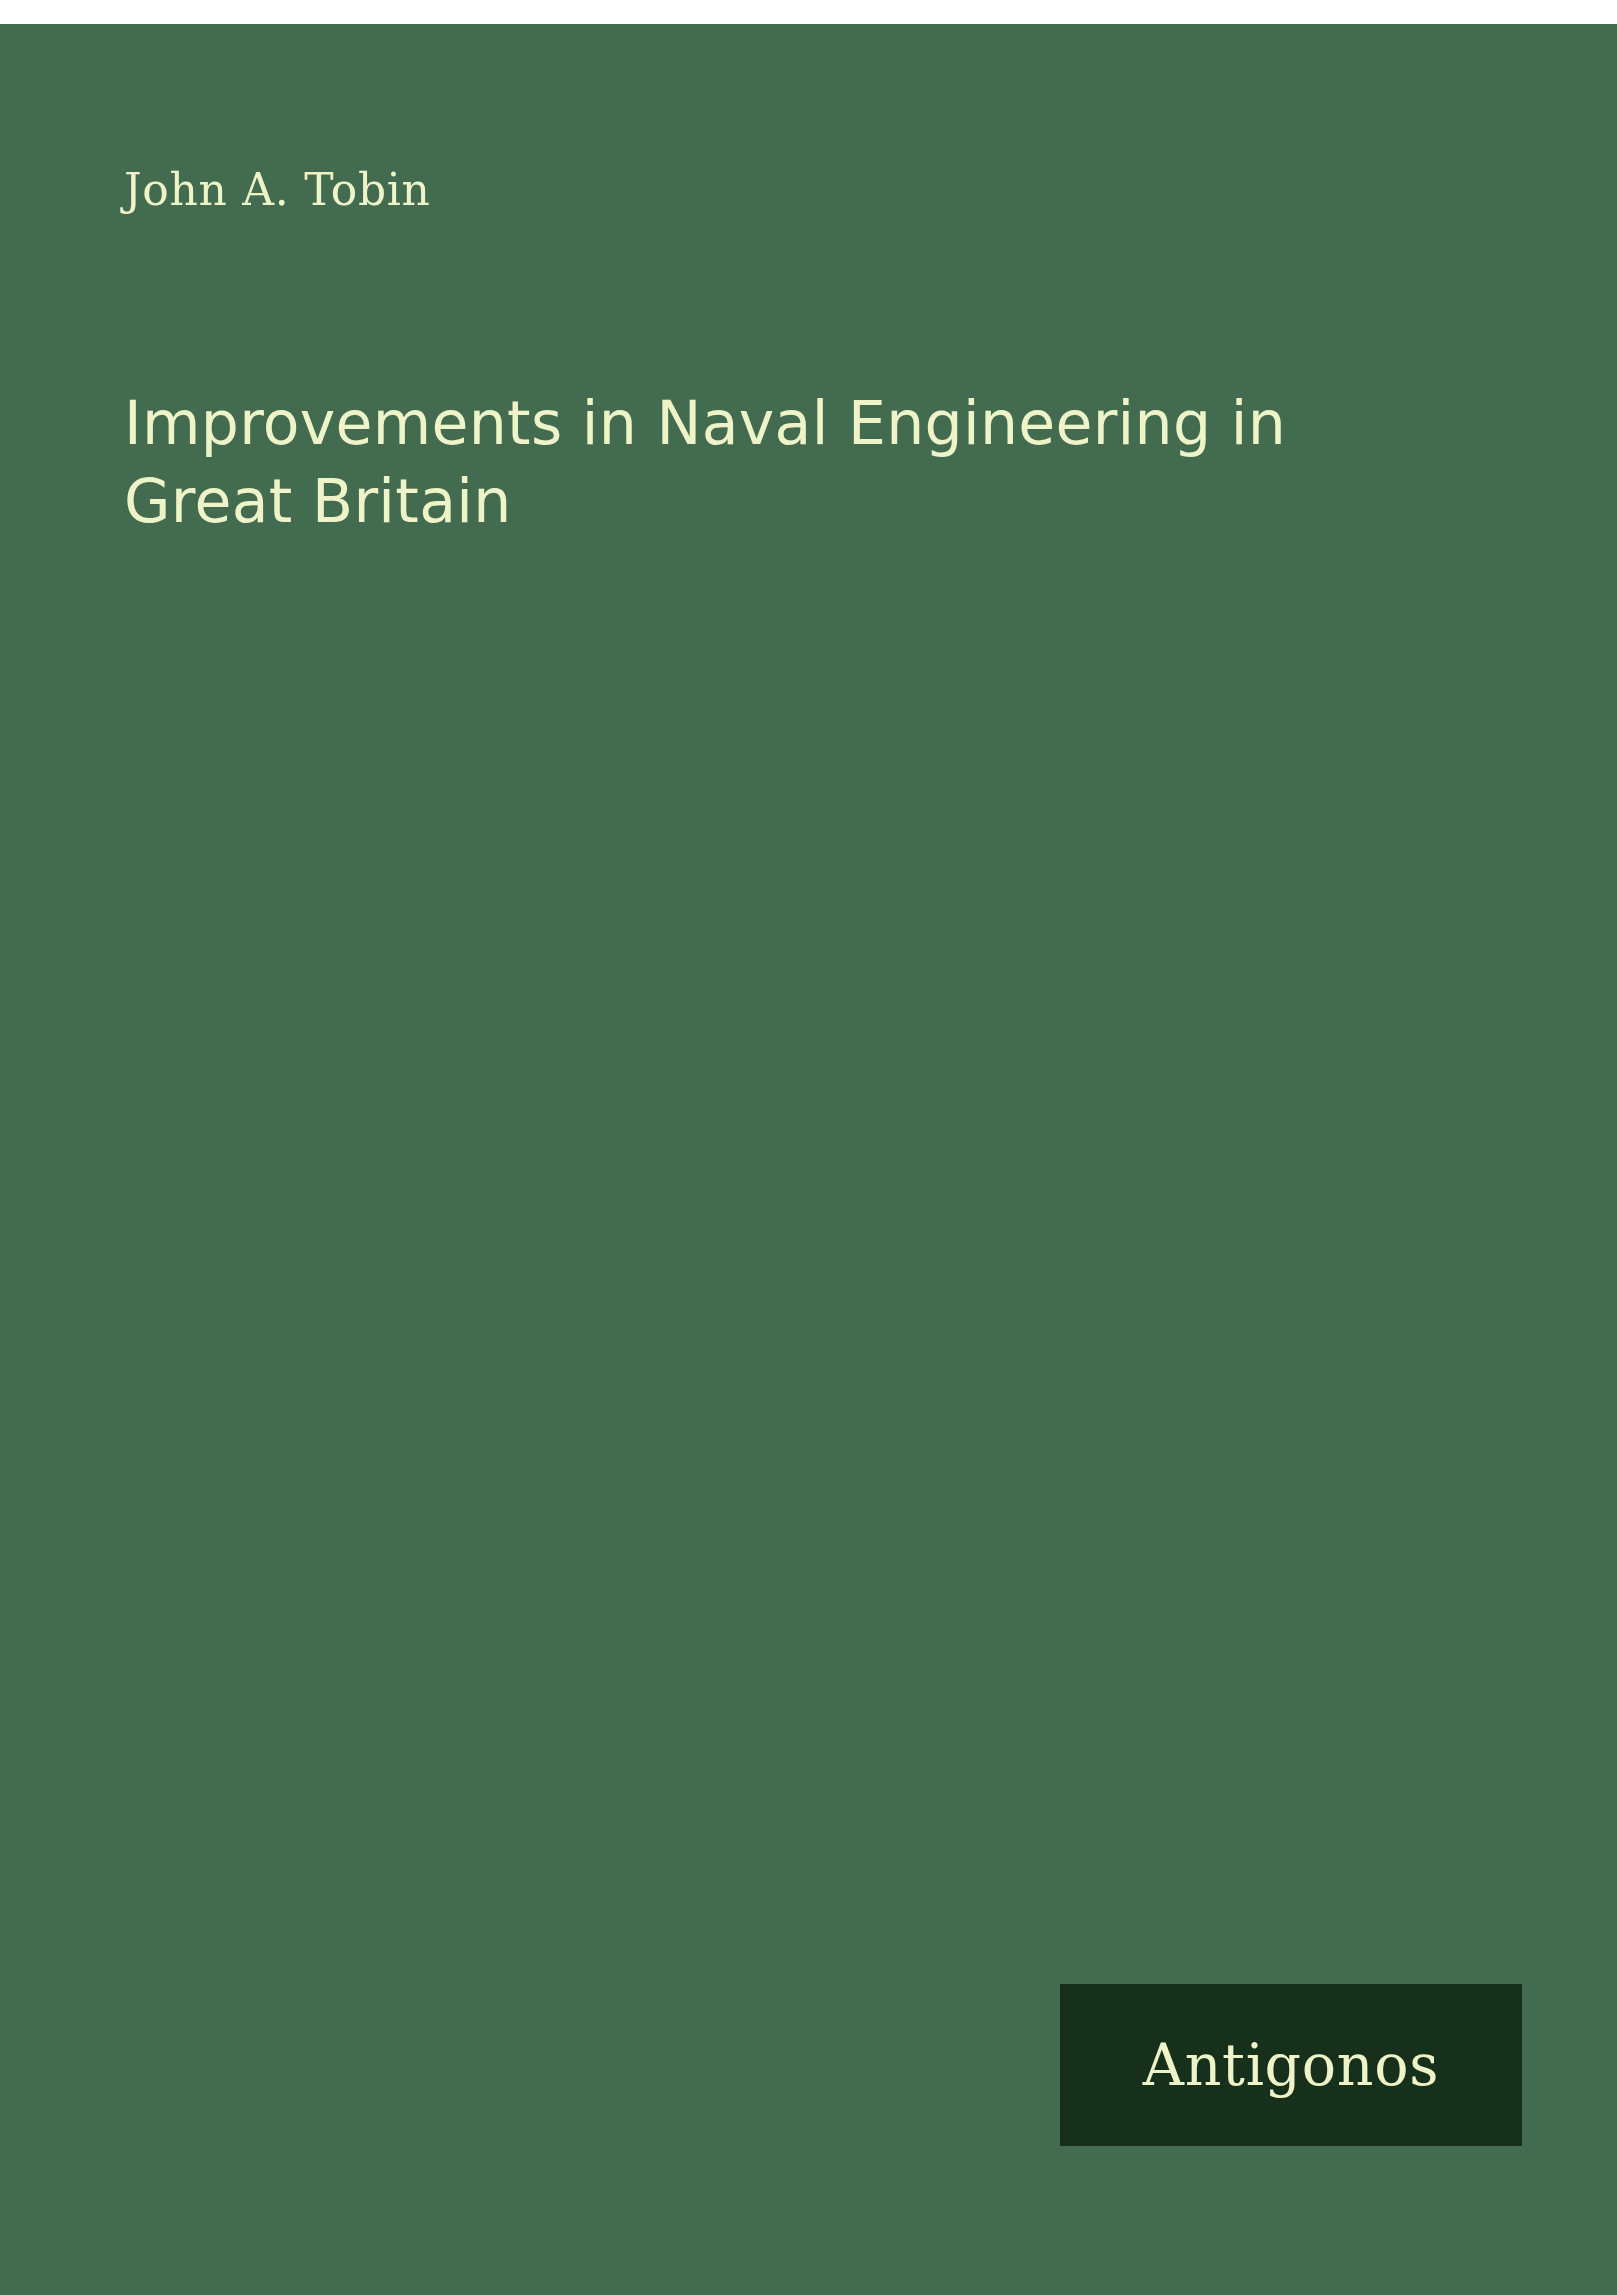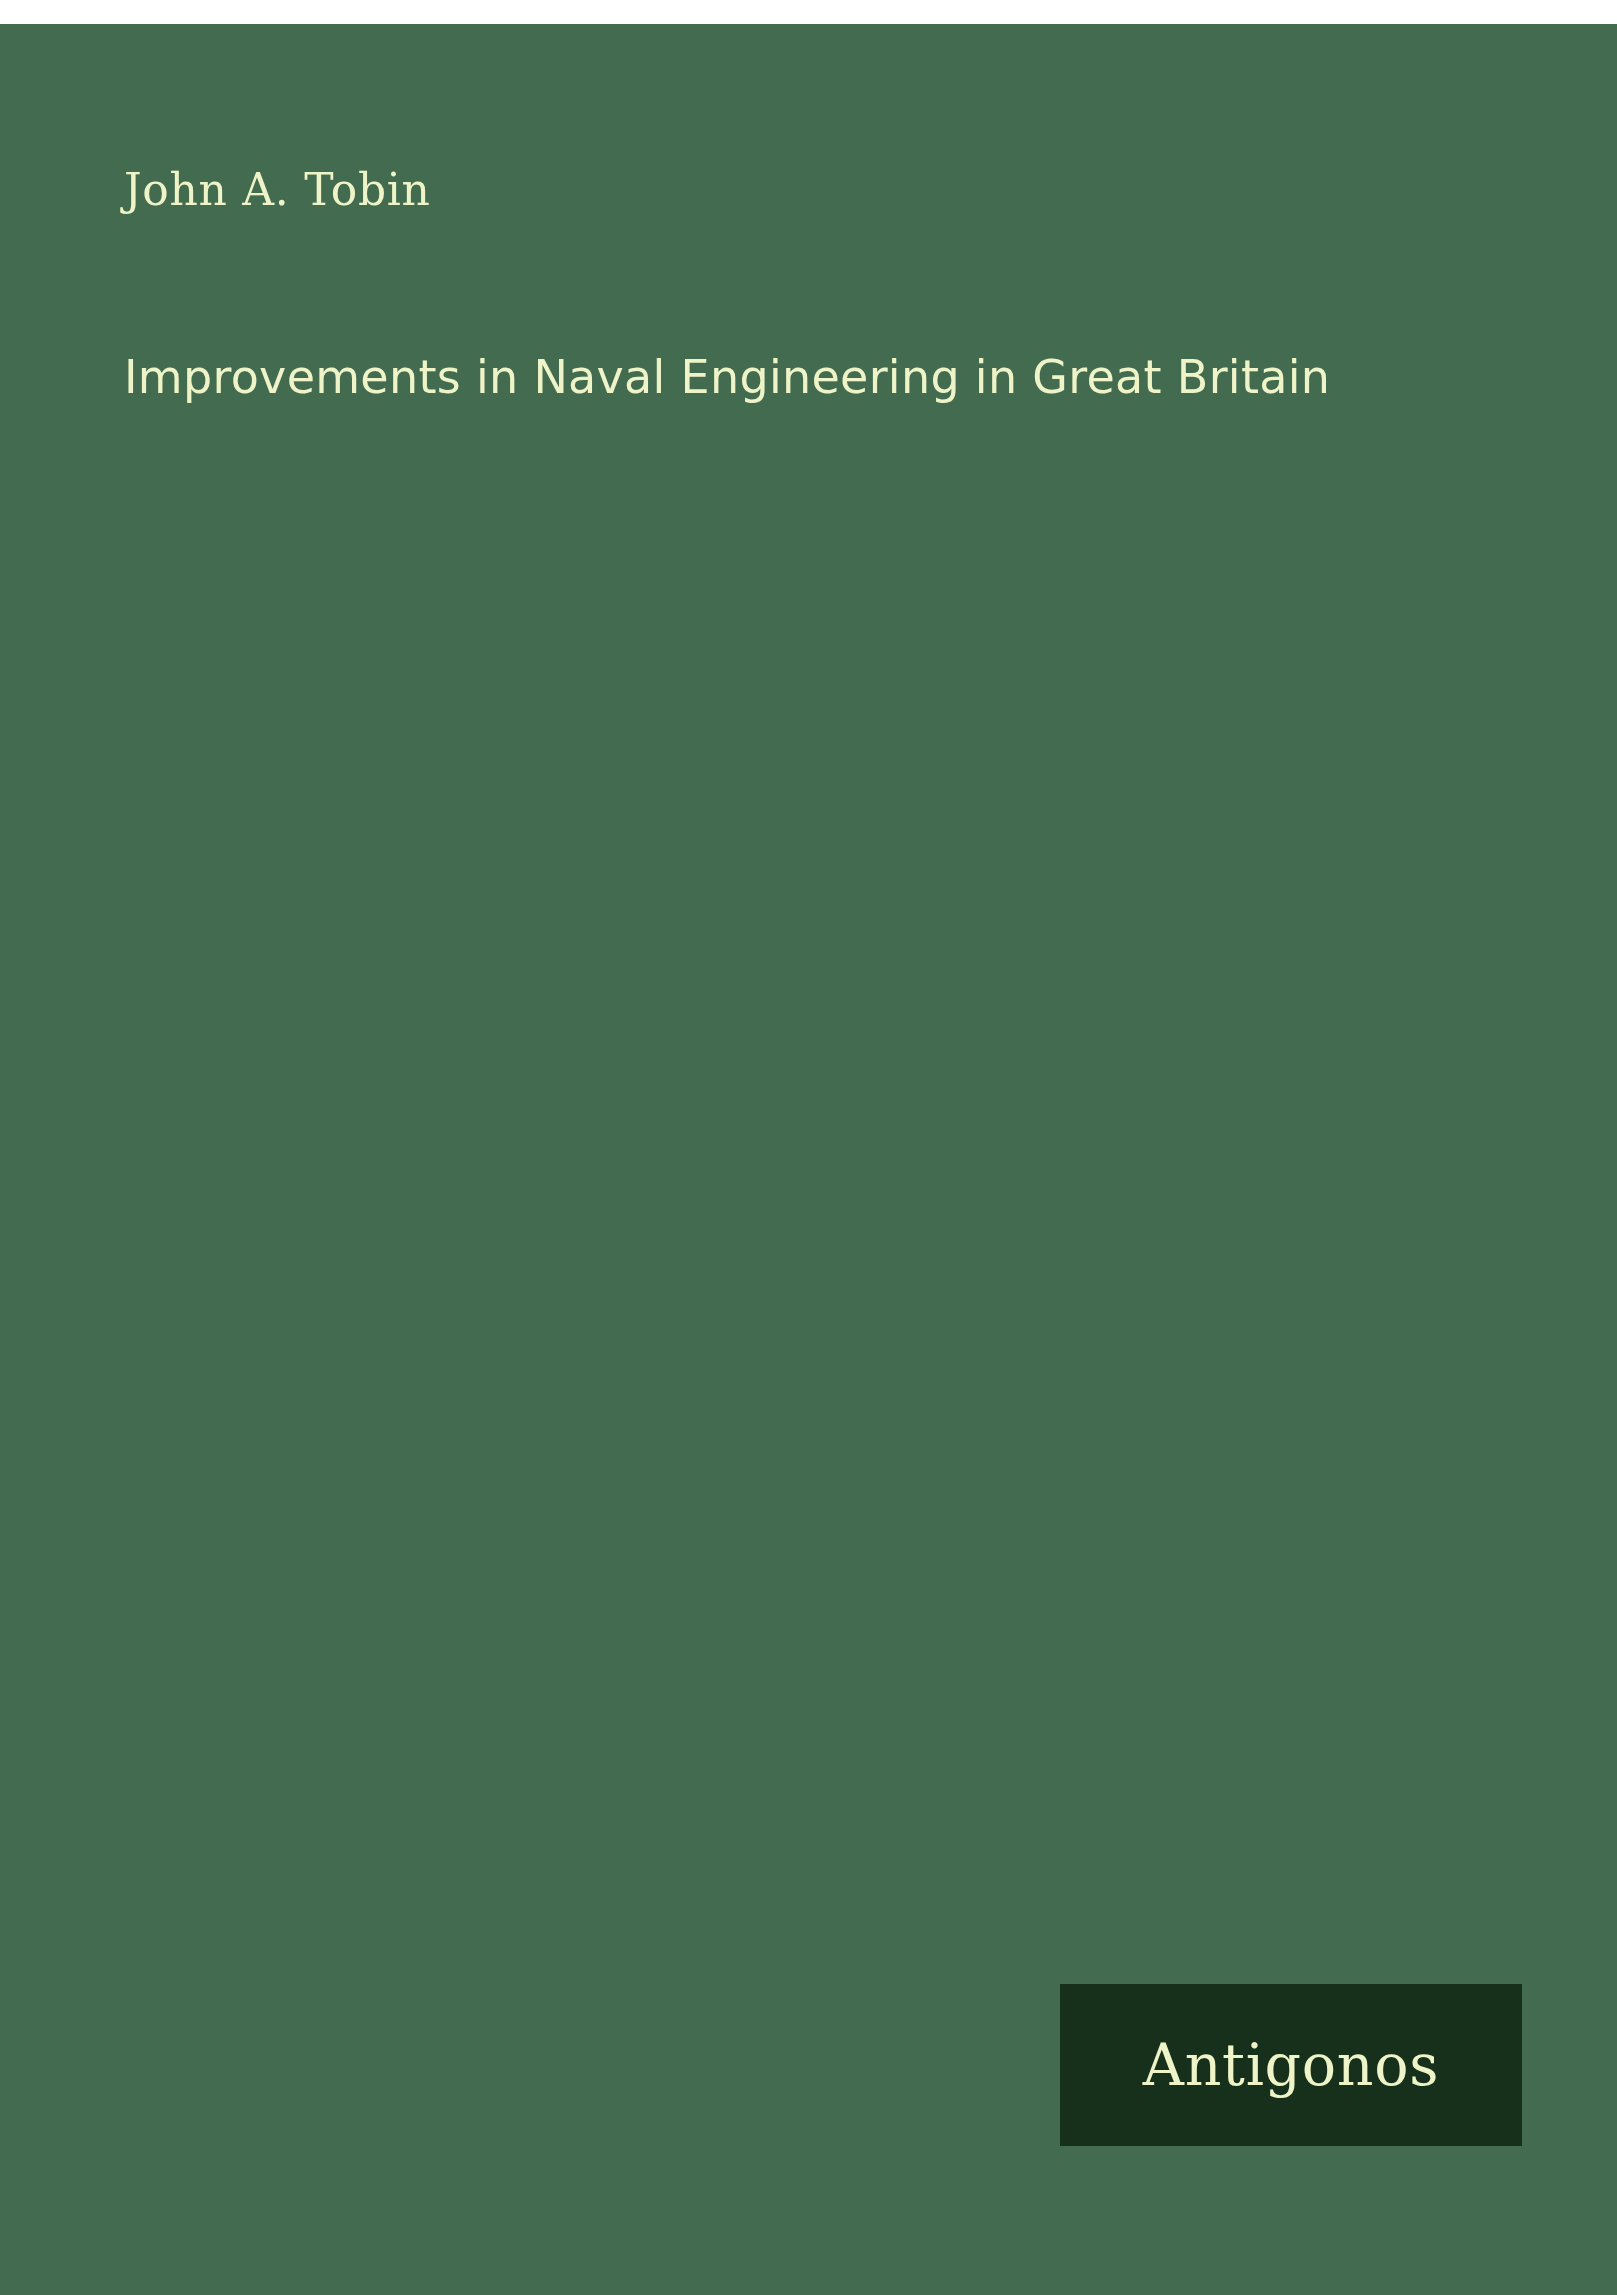--- a/index.html
+++ b/index.html
@@ -27,24 +27,24 @@
     font-family: "DejaVu Serif", serif;
     font-size: 44px;
     line-height: 1.25;
     letter-spacing: 0.7px;
     color: #eef4c8;
     font-weight: 400;
   }
   .title {
     position: absolute;
     left: 124px;
-    top: 324px;
+    top: 360px;
     width: 1321px;
     font-family: "DejaVu Sans", sans-serif;
-    font-size: 46px;
+    font-size: 60px;
     line-height: 1.30;
     color: #eef4c8;
     font-weight: 400;
     letter-spacing: 0.3px;
   }
   .publisher-box {
     position: absolute;
     left: 1060px;
     top: 1960px;
     width: 462px;

